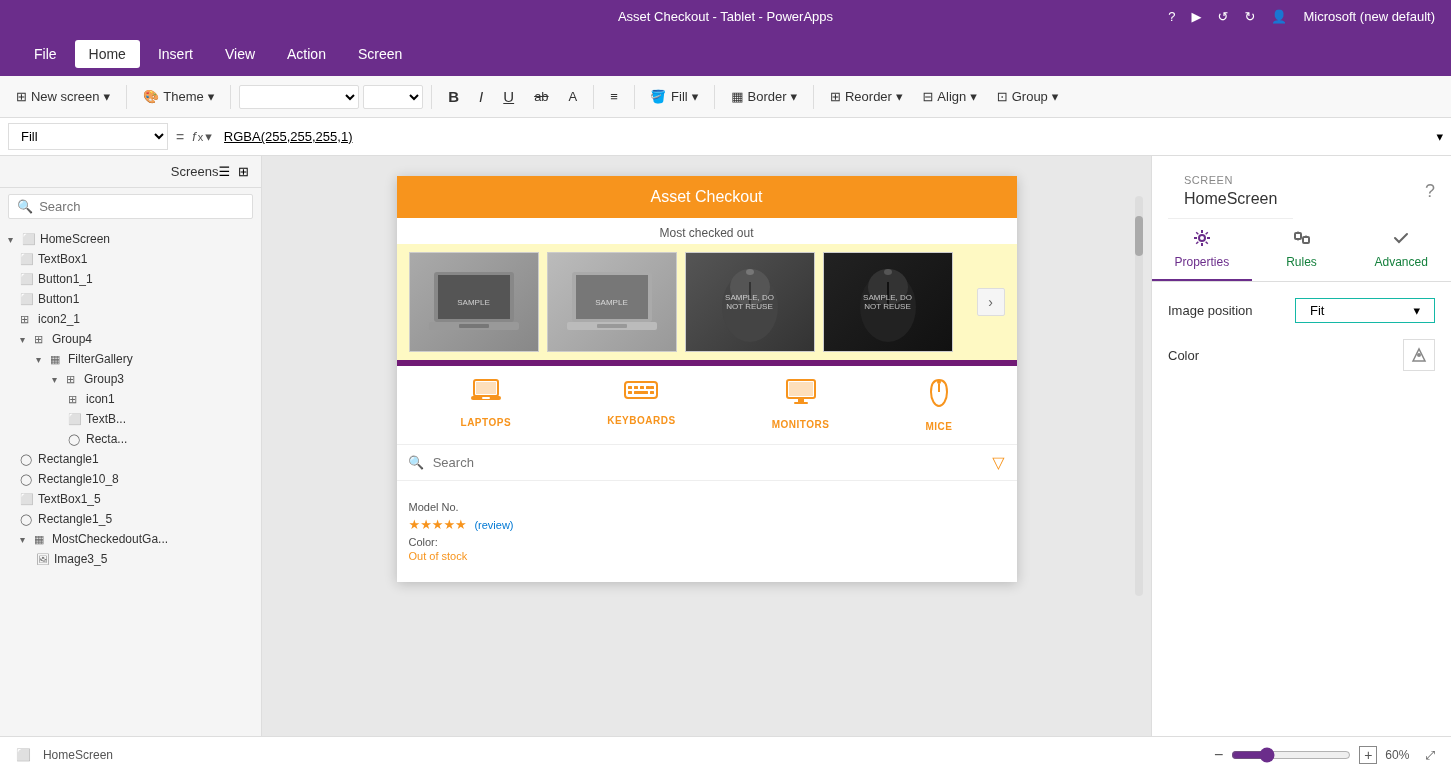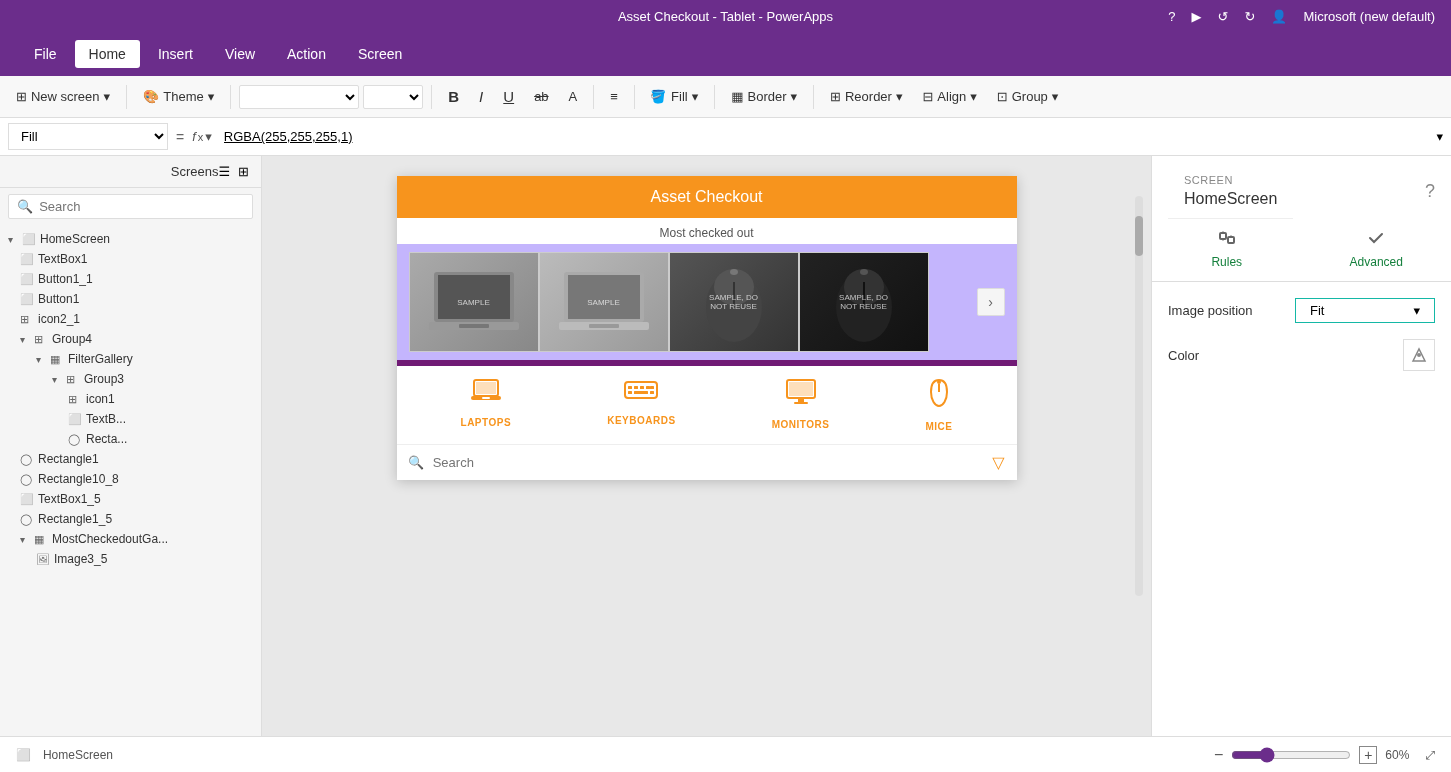--- a/index.html
+++ b/index.html
@@ -215,22 +215,23 @@
     .app-subtitle {
       text-align: center;
       font-size: 12px;
       color: #555;
       padding: 8px 0 4px;
       background: white;
     }
     .product-gallery {
       display: flex;
       align-items: center;
-      background: #c4b5fd;
+      background: #fef9c3;
       padding: 8px 12px;
+      gap: 8px;
     }
     .product-img {
       width: 130px;
       height: 100px;
       background: #ddd;
       display: flex;
       align-items: center;
       justify-content: center;
       font-size: 9px;
       color: #999;
@@ -728,38 +729,59 @@
           <span class="category-label">MICE</span>
         </div>
       </div>
 
       <div class="search-area">
         <span style="color:#f7941d;">🔍</span>
         <input class="app-search-input" placeholder="Search" style="">
         <span class="search-filter-icon">▽</span>
       </div>
 
+      <div class="product-list-area">
+        <div class="product-list-item">
+          <div class="model-no">Model No.</div>
+          <div>
+            <span class="stars">★★★★★</span>
+            <span class="review-link">(review)</span>
+          </div>
+          <div class="color-label">Color:</div>
+          <div class="out-of-stock">Out of stock</div>
+        </div>
+      </div>
     </div>
 
     <div style="position:absolute;right:8px;top:40px;width:8px;height:400px;background:#ddd;border-radius:4px;">
       <div style="width:8px;height:40px;background:#aaa;border-radius:4px;margin-top:20px;"></div>
     </div>
   </div>
 
   <div class="right-panel">
     <div style="display:flex;align-items:center;justify-content:space-between;padding:8px 16px 0;">
       <div>
         <div class="panel-label">SCREEN</div>
         <div class="panel-title">
           <span>HomeScreen</span>
         </div>
       </div>
       <span style="color:#888;font-size:18px;cursor:pointer;">?</span>
     </div>
     <div class="panel-tabs">
+      <div class="panel-tab active">
+        <span class="panel-tab-icon">
+          <svg width="18" height="18" viewBox="0 0 18 18" fill="none">
+            <circle cx="9" cy="9" r="3" stroke="#6b2d8b" stroke-width="2"></circle>
+            <path d="M9 1v3M9 14v3M1 9h3M14 9h3" stroke="#6b2d8b" stroke-width="2"></path>
+            <path d="M3.2 3.2l2.1 2.1M12.7 12.7l2.1 2.1M3.2 14.8l2.1-2.1M12.7 5.3l2.1-2.1" stroke="#6b2d8b" stroke-width="1.5"></path>
+          </svg>
+        </span>
+        <span>Properties</span>
+      </div>
       <div class="panel-tab">
         <span class="panel-tab-icon">
           <svg width="18" height="18" viewBox="0 0 18 18" fill="none">
             <rect x="2" y="4" width="6" height="6" rx="1" stroke="#666" stroke-width="2"></rect>
             <rect x="10" y="8" width="6" height="6" rx="1" stroke="#666" stroke-width="2"></rect>
             <path d="M5 4V2.5M5 10v1.5M13 8V6.5" stroke="#666" stroke-width="1.5"></path>
           </svg>
         </span>
         <span>Rules</span>
       </div>

